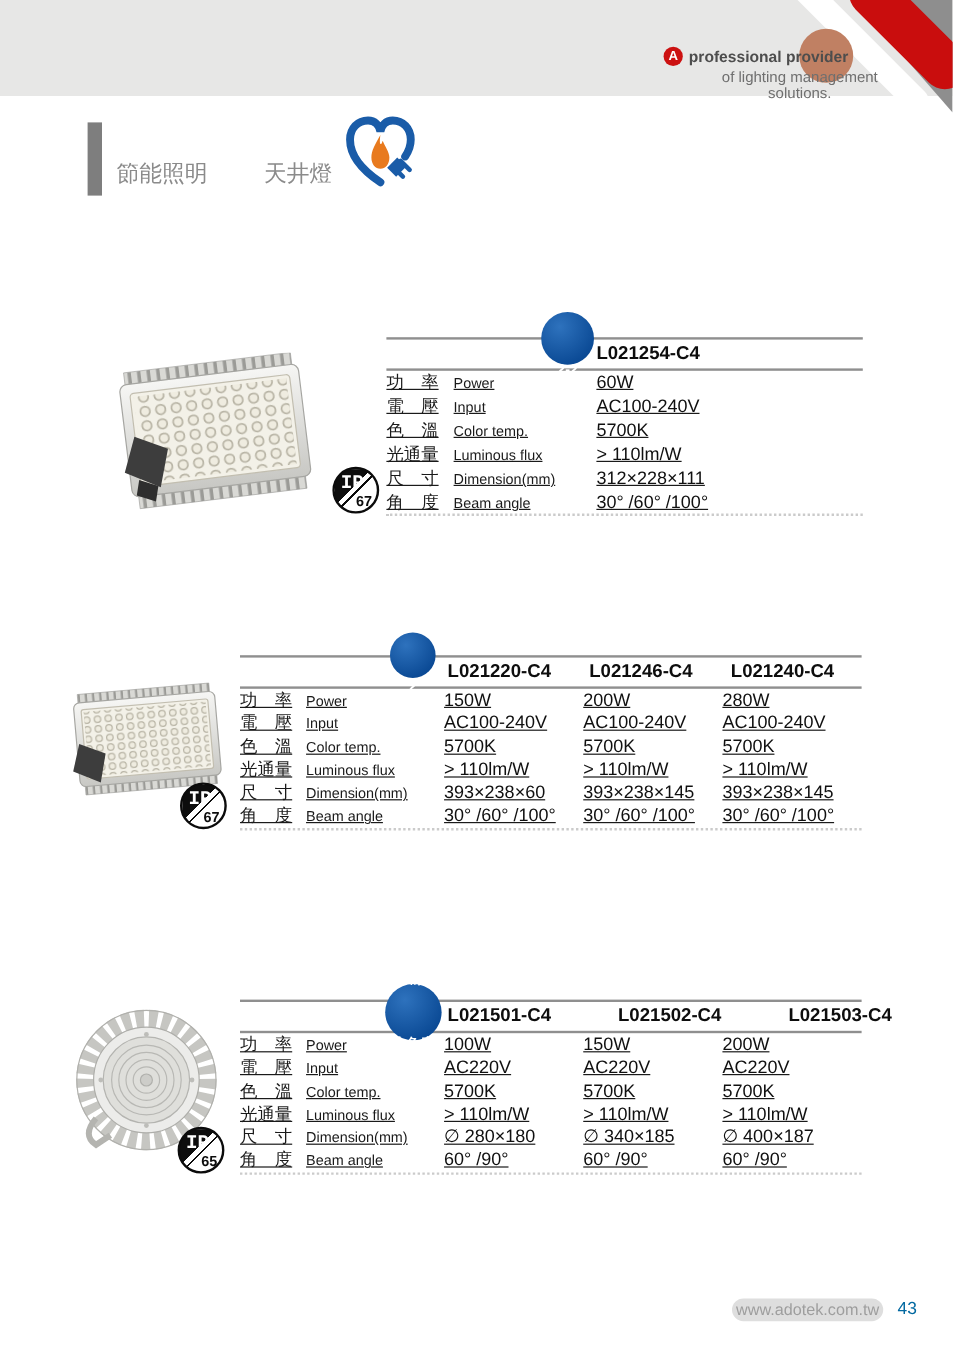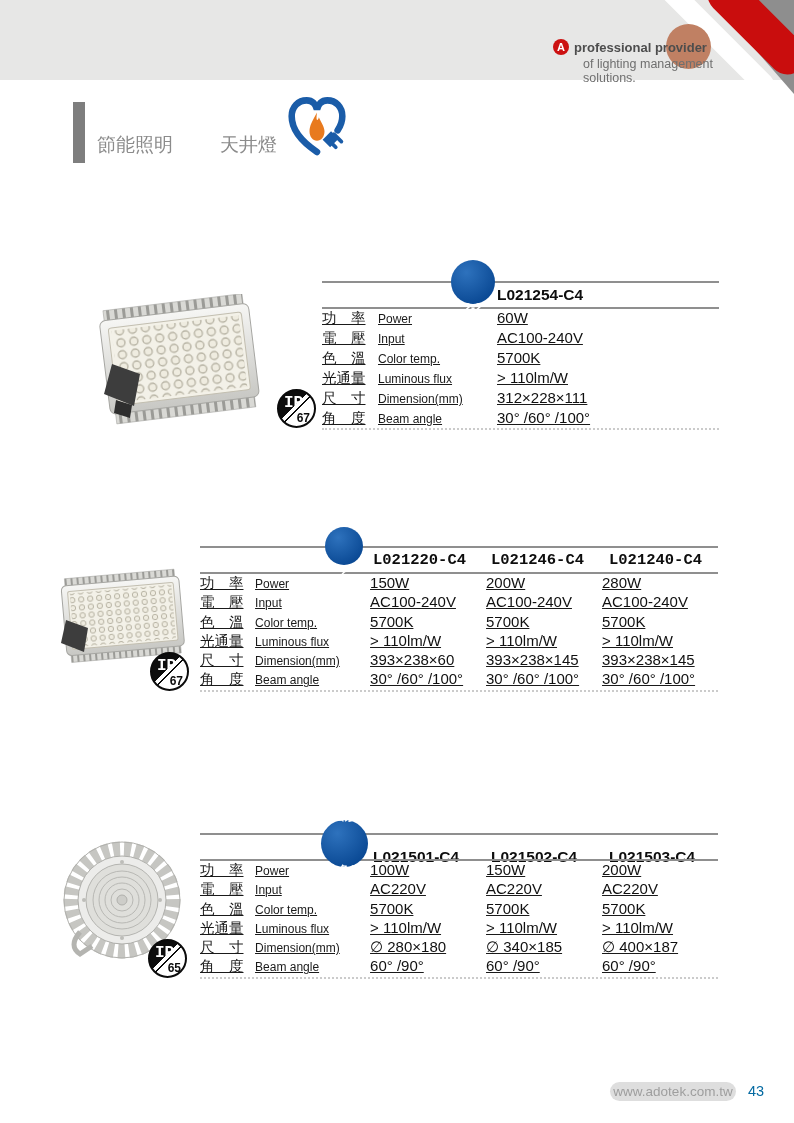--- a/index.html
+++ b/index.html
@@ -16,21 +16,21 @@
     transform:rotate(45deg); }
   .stripe-white { left:641px; top:27px; width:152px; height:21px; background:#ffffff;
     transform:rotate(45deg); border-radius:12px; }
   .salmon-circle { position:absolute; left:666px; top:24px; width:45px; height:45px;
     border-radius:50%; background:#c08063; }
   .tagline1 { position:absolute; top:39px; left:553px; display:flex; align-items:center;
     gap:5px; font-size:13px; font-weight:bold; color:#4d4d4d; z-index:3; }
   .a-badge { display:inline-flex; width:16px; height:16px; border-radius:50%;
     background:#cc1111; color:#fff; font-size:11px; font-weight:bold;
     align-items:center; justify-content:center; }
-  .tagline2 { position:absolute; top:57px; left:583px; width:167px; text-align:left;
+  .tagline2 { position:absolute; top:57px; left:583px; width:167px; text-align:center;
     font-size:12.5px; color:#6f6f6f; z-index:3; }
   
   .title-bar { position:absolute; left:73px; top:102px; width:12px; height:61px; background:#7e7e7e; }
   .page-title { position:absolute; left:95px; top:98px; font-size:25px; font-weight:bold;
     color:#525252; letter-spacing:0.5px; }
   .page-subtitle { position:absolute; left:97px; top:132px; font-size:19px; color:#8b8b8b;
     display:flex; gap:47px; }
   .logo { position:absolute; left:287px; top:95px; }
   
   .spec-badge { position:absolute; border-radius:50%; z-index:2; color:#fff;
@@ -203,21 +203,21 @@
   <div class="ip-badge ip-s2">
     <span class="ip">IP</span>
     <span class="num">67</span>
   </div>
   <div class="spec-badge badge-s2">
     <span>高峰</span>
     <span>2</span>
   </div>
   <div class="table t2">
     <div class="hline" style="top:8px"></div>
-    <div class="models-row" style="top:13px; padding-left:173px;font-family:Liberation Mono, monospace;">
+    <div class="models-row" style="top:13px; padding-left:173px;">
       <span class="model">L021220-C4</span>
       <span class="model">L021246-C4</span>
       <span class="model">L021240-C4</span>
     </div>
     <div class="hline" style="top:34px"></div>
     <div class="t-rows" style="top:36px">
       <div class="srow">
         <span class="zh">功　率</span>
         <span class="en">Power</span>
         <span class="val">150W</span>
@@ -282,21 +282,21 @@
   <div class="ip-badge ip-s3">
     <span class="ip">IP</span>
     <span class="num">65</span>
   </div>
   <div class="spec-badge badge-s3">
     <span>圓形</span>
     <span>大角度</span>
   </div>
   <div class="table t3">
     <div class="hline" style="top:9px"></div>
-    <div class="models-row" style="top:24px; padding-left:173px;">
+    <div class="models-row" style="top:14px; padding-left:173px;gap:24px;">
       <span class="model">L021501-C4</span>
       <span class="model">L021502-C4</span>
       <span class="model">L021503-C4</span>
     </div>
     <div class="hline" style="top:35px"></div>
     <div class="t-rows" style="top:37px">
       <div class="srow">
         <span class="zh">功　率</span>
         <span class="en">Power</span>
         <span class="val">100W</span>

